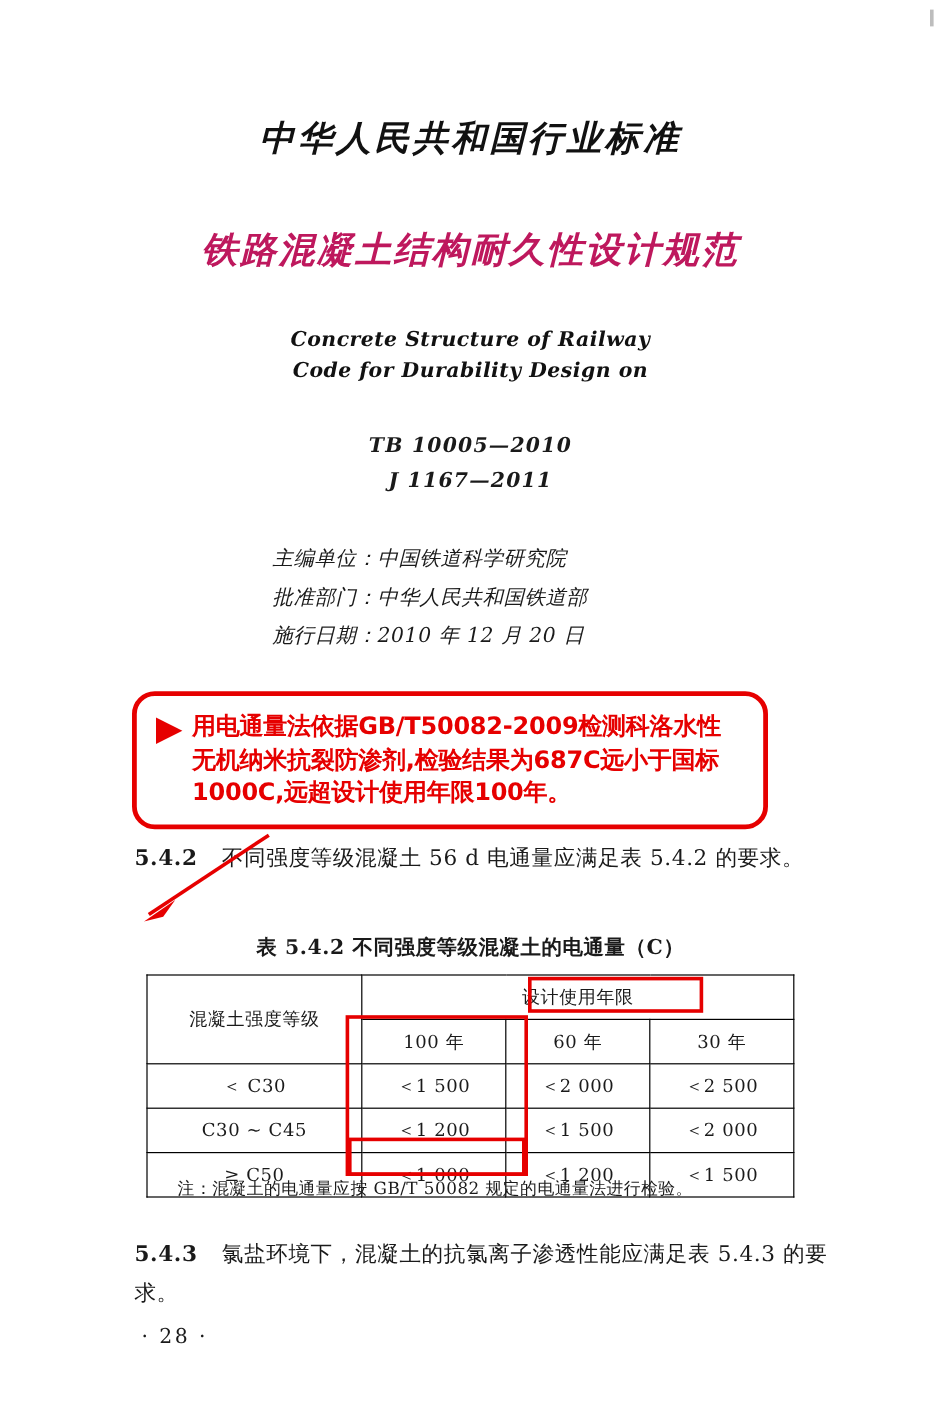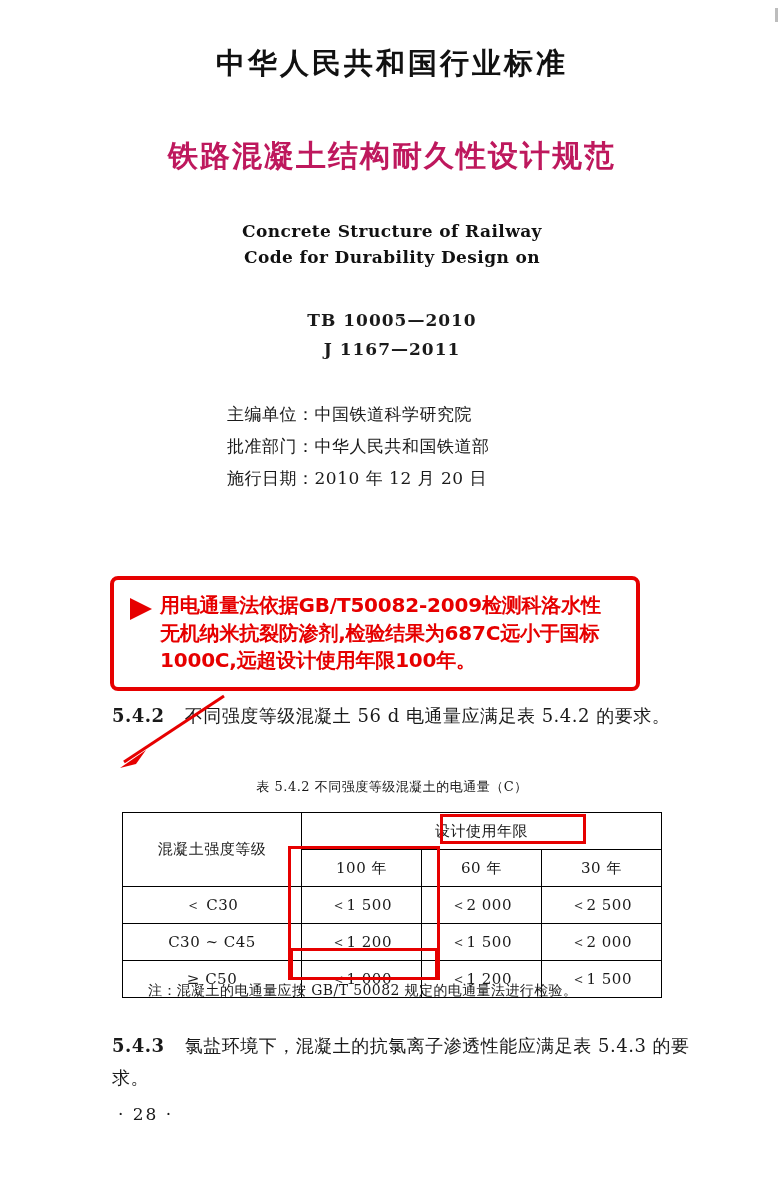--- a/index.html
+++ b/index.html
@@ -19,21 +19,22 @@
   .page {
     position: absolute;
     inset: 0;
     width: 784px;
     height: 1184px;
   }
 
   
   .title-block {
     text-align: center;
-    padding-top: 44px;
+    padding-top: 96px;
+    font-style: italic;
   }
   .std-title {
     font-size: 29px;
     font-weight: 700;
     letter-spacing: 3px;
     color: #111;
   }
   .doc-title {
     font-size: 30px;
     font-weight: 700;
@@ -73,21 +74,21 @@
     letter-spacing: 0.5px;
   }
 
   
   .callout {
     position: absolute;
     left: 110px;
     top: 576px;
     width: 530px;
     border: 4px solid #e60000;
-    border-radius: 8px;
+    border-radius: 19px;
     background: #ffffff;
     padding: 12px 16px 12px 46px;
     box-sizing: border-box;
     z-index: 5;
   }
   .callout-text {
     color: #e60000;
     font-family: "DejaVu Sans", "Liberation Sans", sans-serif;
     font-weight: 700;
     font-size: 20px;
@@ -133,22 +134,22 @@
     width: 600px;
   }
 
   
   .table-caption {
     position: absolute;
     left: 0;
     right: 0;
     top: 778px;
     text-align: center;
-    font-size: 13px;
-    font-weight: 400;
+    font-size: 17px;
+    font-weight: 700;
     letter-spacing: 0.5px;
   }
   .tbl-wrap {
     position: absolute;
     left: 122px;
     top: 812px;
     width: 540px;
   }
   table.std {
     border-collapse: collapse;

